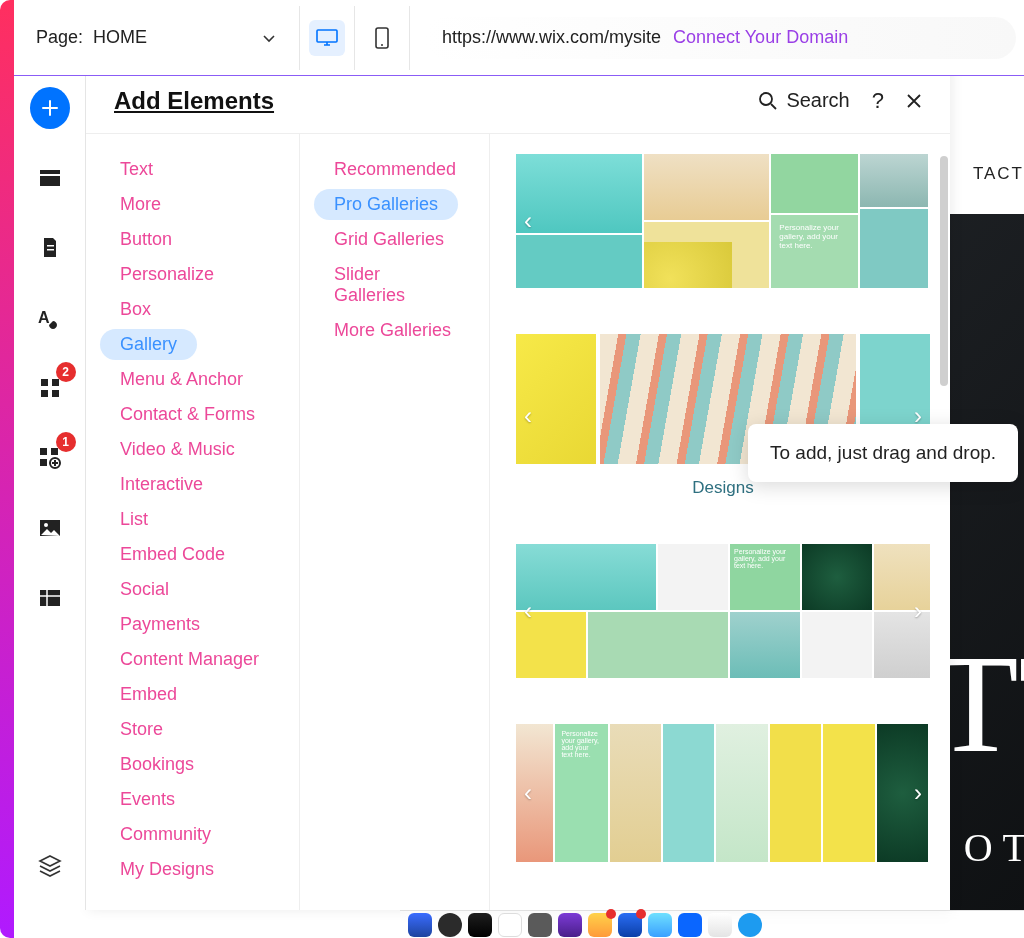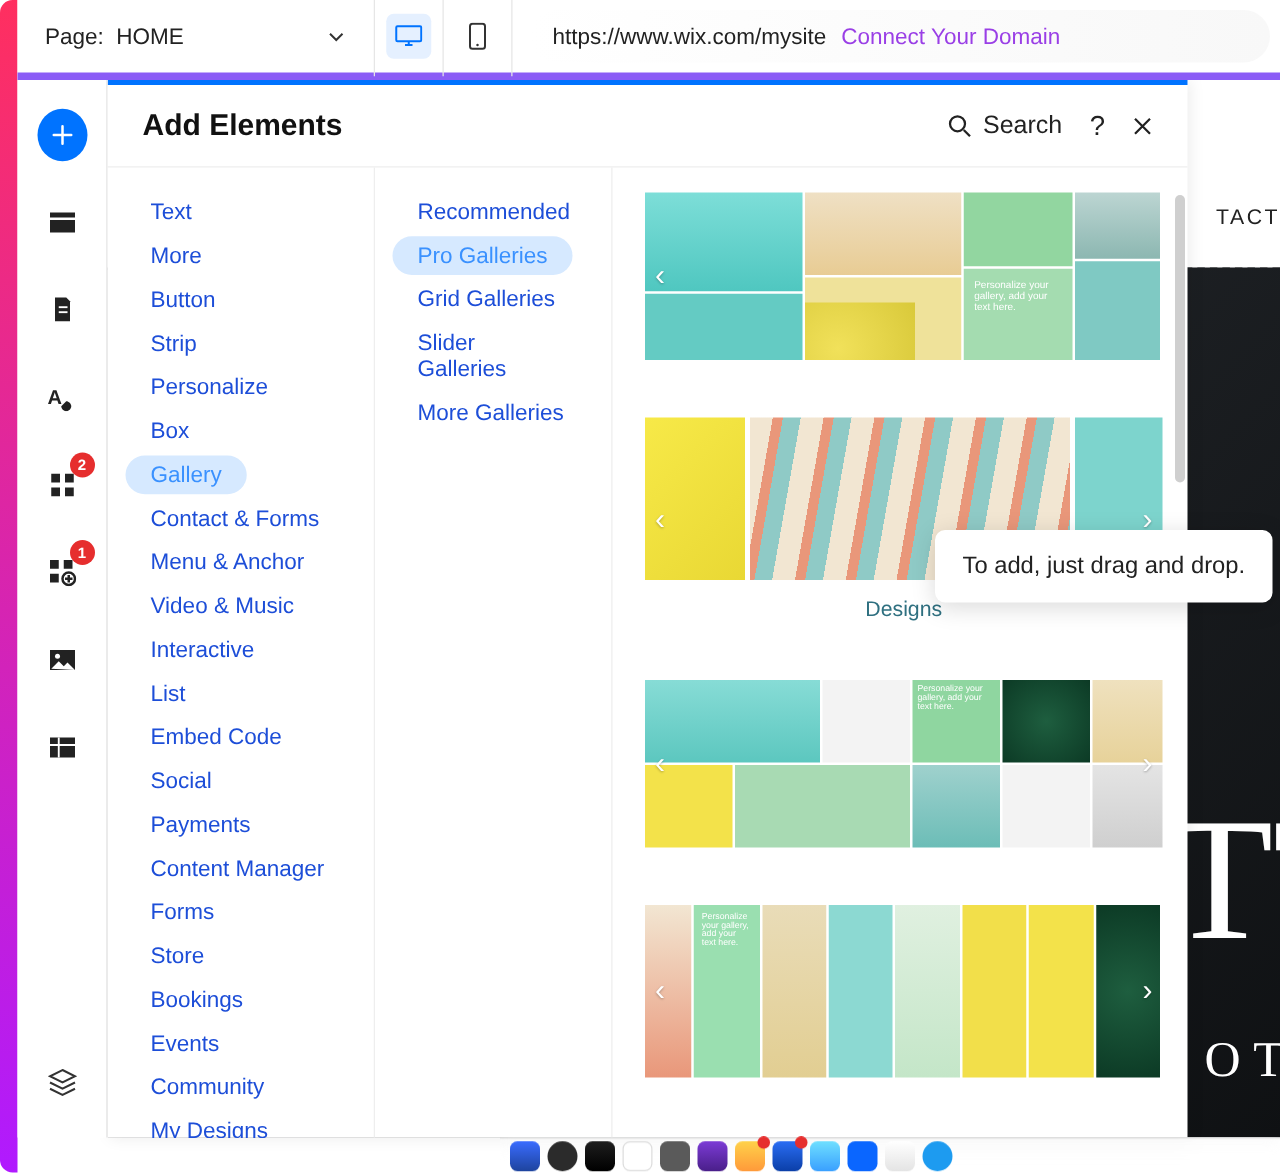--- a/index.html
+++ b/index.html
@@ -10,22 +10,22 @@
   }
   
   .left-os-strip{
     position:absolute; top:0; left:0; width:14px; height:100%;
     background: linear-gradient(#ff2f5f 0%, #b01aff 100%);
     border-top-left-radius:10px; border-bottom-left-radius:10px;
     z-index:0;
   }
   
   .topbar{
-    position:absolute; top:0; left:14px; right:0; height:64px;
-    border-bottom:6px solid #8b5cf6; display:flex; align-items:center; z-index:60;
+    position:absolute; top:0; left:14px; right:0; height:76px;
+    border-bottom:1px solid #8b5cf6; display:flex; align-items:center; z-index:60;
     background:#fff;
   }
   .page-select{
     width:286px; height:64px; display:flex; align-items:center; padding:0 22px;
     font-size:18px; color:#222; border-right:1px solid #e6e6e6; gap:10px;
   }
   .page-select .chev{margin-left:auto; color:#555;}
   .device-toggles{display:flex; align-items:center; height:64px;}
   .device-toggles .dev{
     width:55px; height:64px; display:flex; align-items:center; justify-content:center;
@@ -83,30 +83,30 @@
   .ae-panel{
     position:absolute; top:64px; left:86px; width:864px; bottom:28px; z-index:50;
     background:#fff; box-shadow:2px 0 12px rgba(0,0,0,.08);
     display:flex; flex-direction:column;
   }
   .ae-bluebar{height:4px; background:#0073ff;}
   .ae-header{
     height:66px; display:flex; align-items:center; padding:0 28px;
     border-bottom:1px solid #eee;
   }
-  .ae-title{font-size:24px; font-weight:700; color:#111;}
+  .ae-title{font-size:24px; font-weight:700; color:#111;text-decoration:underline;}
   .ae-header-right{margin-left:auto; display:flex; align-items:center; gap:22px; color:#222;}
   .ae-search{display:flex;align-items:center;gap:8px;font-size:20px;cursor:pointer;}
   .ae-help{font-size:22px;cursor:pointer;}
   .ae-close{font-size:20px;cursor:pointer;}
   .ae-body{flex:1; display:flex; min-height:0;}
   .ae-col1{width:214px; border-right:1px solid #eee; padding:18px 0; overflow-y:auto;}
   .ae-col2{width:190px; border-right:1px solid #eee; padding:18px 0;}
   .cat-item,.sub-item{
-    padding:5px 20px; font-size:18px; color:#1d4ed8; cursor:pointer; border-radius:20px;
+    padding:5px 20px; font-size:18px; color:#ec4899; cursor:pointer; border-radius:20px;
     display:inline-block;
   }
   .cat-row,.sub-row{padding:2px 14px;}
   .cat-item.active{background:#d6e9ff;color:#3a91ff;}
   .sub-item.active{background:#d6e9ff;color:#3a91ff;}
   .ae-preview{flex:1; position:relative; padding:20px 20px 20px 26px; overflow:hidden;}
   .gallery-preview{display:flex;flex-direction:column;gap:46px;}
   .gprev{position:relative;}
   .gprev .nav-arrow{
     position:absolute; top:50%; transform:translateY(-50%); color:#fff; font-size:24px;
@@ -300,34 +300,33 @@
         </span>
       </div>
     </div>
   </div>
 
   <div class="ae-body">
     <div class="ae-col1" id="cat-col">
         <div class="cat-row"><div class="cat-item">Text</div></div>
         <div class="cat-row"><div class="cat-item">More</div></div>
         <div class="cat-row"><div class="cat-item">Button</div></div>
-        <div class="cat-row"><div class="cat-item">Strip</div></div>
         <div class="cat-row"><div class="cat-item">Personalize</div></div>
         <div class="cat-row"><div class="cat-item">Box</div></div>
         <div class="cat-row"><div class="cat-item active">Gallery</div></div>
+        <div class="cat-row"><div class="cat-item">Menu &amp; Anchor</div></div>
         <div class="cat-row"><div class="cat-item">Contact &amp; Forms</div></div>
-        <div class="cat-row"><div class="cat-item">Menu &amp; Anchor</div></div>
         <div class="cat-row"><div class="cat-item">Video &amp; Music</div></div>
         <div class="cat-row"><div class="cat-item">Interactive</div></div>
         <div class="cat-row"><div class="cat-item">List</div></div>
         <div class="cat-row"><div class="cat-item">Embed Code</div></div>
         <div class="cat-row"><div class="cat-item">Social</div></div>
         <div class="cat-row"><div class="cat-item">Payments</div></div>
         <div class="cat-row"><div class="cat-item">Content Manager</div></div>
-        <div class="cat-row"><div class="cat-item">Forms</div></div>
+        <div class="cat-row"><div class="cat-item">Embed</div></div>
         <div class="cat-row"><div class="cat-item">Store</div></div>
         <div class="cat-row"><div class="cat-item">Bookings</div></div>
         <div class="cat-row"><div class="cat-item">Events</div></div>
         <div class="cat-row"><div class="cat-item">Community</div></div>
         <div class="cat-row"><div class="cat-item">My Designs</div></div>
       </div>
     <div class="ae-col2" id="sub-col">
         <div class="sub-row"><div class="sub-item">Recommended</div></div>
         <div class="sub-row"><div class="sub-item active">Pro Galleries</div></div>
         <div class="sub-row"><div class="sub-item">Grid Galleries</div></div>

